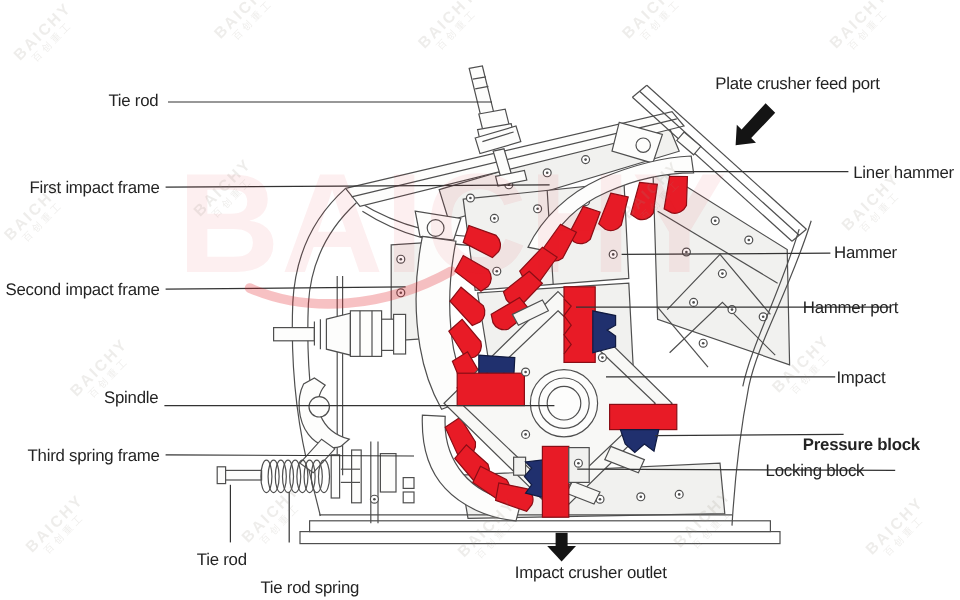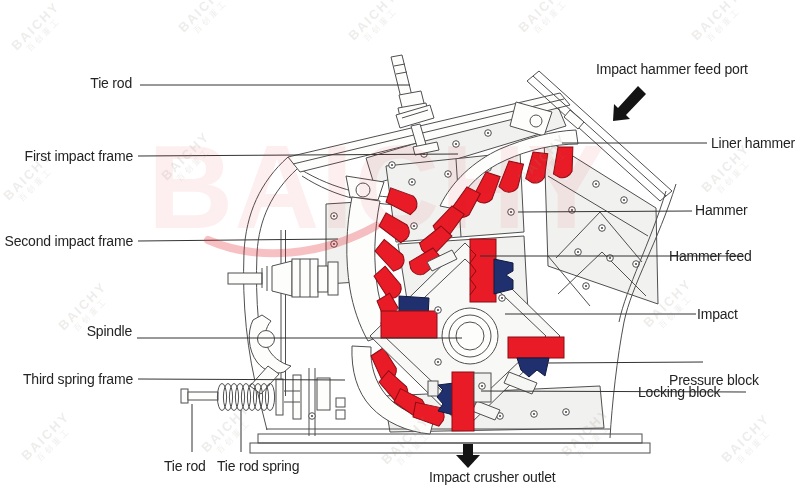--- a/index.html
+++ b/index.html
@@ -265,27 +265,27 @@
       </g>
     </g>
   </svg>
 
   <span class="lbl" style="right:668px;top:76px;">Tie rod</span>
   <span class="lbl" style="right:667px;top:149px;">First impact frame</span>
   <span class="lbl" style="right:667px;top:234px;">Second impact frame</span>
   <span class="lbl" style="right:668px;top:324px;">Spindle</span>
   <span class="lbl" style="right:667px;top:372px;">Third spring frame</span>
   <span class="lbl" style="left:164px;top:459px;">Tie rod</span>
-  <span class="lbl" style="left:217px;top:459px;">Tie rod spring</span>
-  <span class="lbl" style="left:596px;top:62px;">Impact hammer feed port</span>
+  <span class="lbl" style="left:217px;top:482px;">Tie rod spring</span>
+  <span class="lbl" style="left:596px;top:62px;">Plate crusher feed port</span>
   <span class="lbl" style="left:711px;top:136px;">Liner hammer</span>
   <span class="lbl" style="left:695px;top:203px;">Hammer</span>
-  <span class="lbl" style="left:669px;top:249px;">Hammer feed</span>
+  <span class="lbl" style="left:669px;top:249px;">Hammer port</span>
   <span class="lbl" style="left:697px;top:307px;">Impact</span>
-  <span class="lbl" style="left:669px;top:373px;">Pressure block</span>
+  <span class="lbl" style="left:669px;top:363px;font-weight:bold;">Pressure block</span>
   <span class="lbl" style="left:638px;top:385px;">Locking block</span>
   <span class="lbl" style="left:429px;top:470px;">Impact crusher outlet</span>
 
 <div class="wm" style="left: 8px; top: 18px;">
       <span class="b">BAICHY</span>
       <span class="c">百创重工</span>
     </div>
     <div class="wm" style="left: 175px; top: 0px;">
       <span class="b">BAICHY</span>
       <span class="c">百创重工</span>

